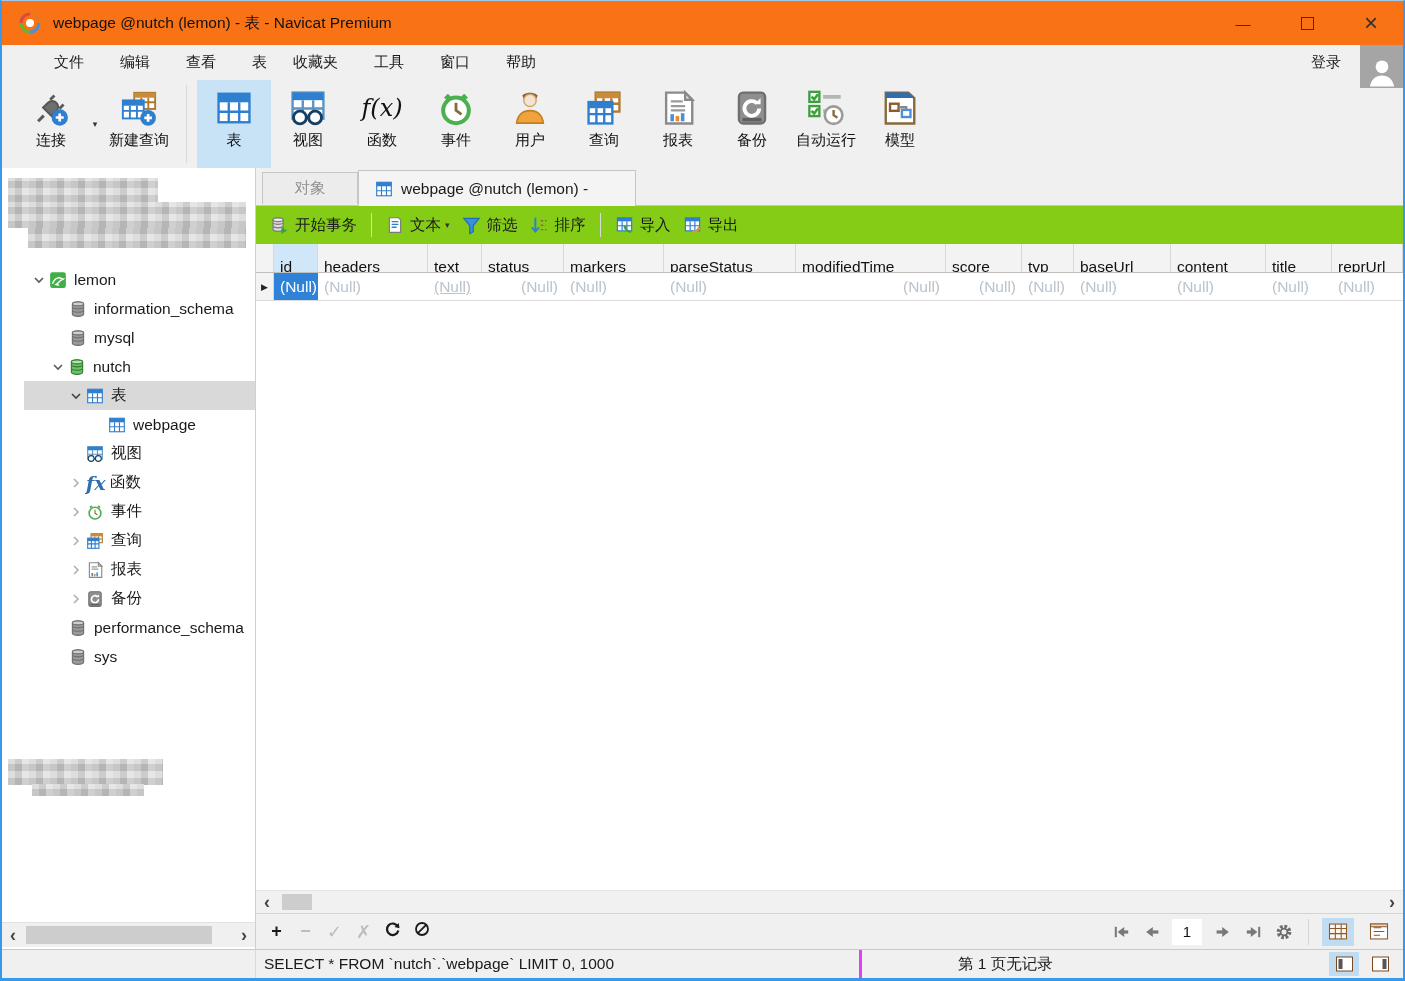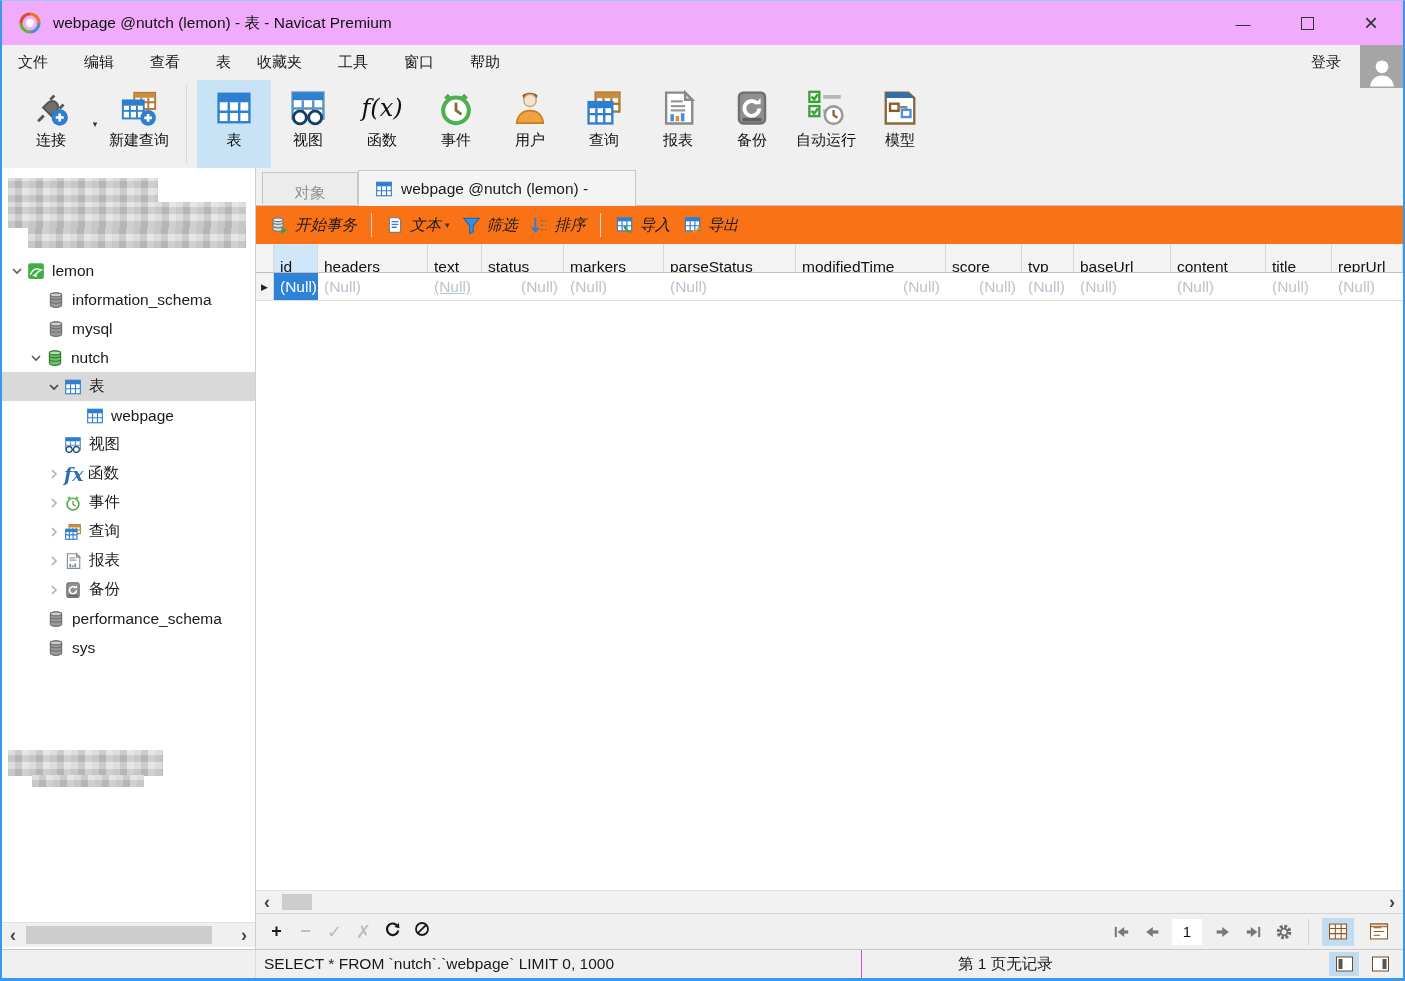--- a/index.html
+++ b/index.html
@@ -1,29 +1,29 @@
 <!DOCTYPE html>
 <html><head>
 <meta charset="utf-8">
 <style>
   html,body{margin:0;padding:0;}
   body{width:1405px;height:981px;font-family:"Liberation Sans","DejaVu Sans",sans-serif;-webkit-font-smoothing:antialiased;}
   .app{width:1405px;height:981px;box-sizing:border-box;border:2px solid #3898ec;border-top:1px solid #9ec9ec;border-bottom:3px solid #3898ec;display:flex;flex-direction:column;background:#f0f0f0;position:relative;overflow:hidden;}
 
   
-  .titlebar{height:44px;background:#f0abfc;display:flex;align-items:center;flex:0 0 auto;}
+  .titlebar{height:44px;background:#f97316;display:flex;align-items:center;flex:0 0 auto;}
   .app-logo{margin-left:16px;width:24px;height:24px;}
   .title-text{margin-left:11px;font-size:15.5px;color:#111;}
   .win-controls{margin-left:auto;display:flex;height:100%;}
   .wbtn{width:64px;height:100%;display:flex;align-items:center;justify-content:center;color:#333;font-size:15px;}
   .wbtn .maxbox{width:11px;height:11px;border:1.5px solid #333;display:inline-block;}
   .wbtn.close{font-size:24px;font-weight:300;}
 
   
-  .menubar{height:35px;display:flex;align-items:center;font-size:15px;color:#1a1a1a;flex:0 0 auto;position:relative;}
+  .menubar{height:35px;display:flex;align-items:center;font-size:15px;color:#1a1a1a;flex:0 0 auto;position:relative;padding-left:36px;}
   .menubar .mitem{padding:0 4px;margin:0 14px;}
   .menubar .mitem.m-first{margin-left:12px;}
   .menubar .mitem.m-tight{margin-right:4px;}
   .login-label{margin-left:auto;margin-right:62px;font-size:15px;color:#1a1a1a;}
   .avatar{position:absolute;right:0;top:0;width:43px;height:43px;background:#a5a5a5;z-index:5;display:flex;align-items:flex-end;justify-content:center;overflow:hidden;}
 
   
   .toolbar{height:88px;display:flex;align-items:stretch;padding-left:12px;flex:0 0 auto;}
   .tbtn{min-width:74px;display:flex;flex-direction:column;align-items:center;justify-content:flex-start;padding:8px 6px 0 6px;box-sizing:border-box;}
   .tbtn .ticon{width:40px;height:40px;display:flex;align-items:center;justify-content:center;}
@@ -33,45 +33,45 @@
   .tcaret{width:14px;display:flex;align-items:center;justify-content:center;font-size:9px;color:#333;}
   .fx-glyph{font-family:"DejaVu Serif","Liberation Serif",serif;font-style:italic;font-size:24px;color:#111;}
   .fx-small{font-family:"DejaVu Serif","Liberation Serif",serif;font-style:italic;font-size:19px;color:#2f6fb0;font-weight:bold;width:17px;display:inline-block;text-align:center;}
 
   
   .workspace{flex:1;display:flex;min-height:0;}
   .sidebar{width:253px;flex:0 0 auto;background:#fff;border-right:1px solid #cfcfcf;position:relative;overflow:hidden;}
   .censor{position:absolute;background:
      repeating-linear-gradient(0deg, rgba(150,150,150,.30) 0 7px, rgba(225,225,225,.30) 7px 14px),
      repeating-linear-gradient(90deg,#dcdcdc 0 7px,#c3c3c3 7px 14px,#e8e8e8 14px 21px);}
-  .tree{position:absolute;top:88px;left:0;right:0;}
+  .tree{position:absolute;top:97px;left:0;right:0;padding-left:22px;}
   .trow{display:flex;align-items:center;height:29px;font-size:15.5px;color:#1a1a1a;white-space:nowrap;}
   .trow.sel{background:#d9d9d9;}
   .chev{width:14px;height:14px;flex:0 0 auto;margin-right:3px;}
   .ticon-sm{width:18px;height:18px;flex:0 0 auto;margin-right:7px;}
   .pl0{padding-left:8px;}   
   .pl1{padding-left:45px;}  
   .pl1c{padding-left:27px;} 
   .pl2c{padding-left:45px;} 
   .pl2{padding-left:62px;}  
   .pl3{padding-left:84px;}  
   .side-scroll{position:absolute;bottom:2px;left:0;right:0;height:24px;display:flex;align-items:center;background:#f0f0f0;border-top:1px solid #e2e2e2;}
   .sarrow{width:22px;text-align:center;color:#444;font-size:18px;font-weight:bold;line-height:20px;}
   .sthumb{height:18px;background:#cdcdcd;}
   .side-scroll .sthumb{width:186px;margin-left:2px;}
   .side-scroll .spacer{flex:1;}
 
   
   .content{flex:1;display:flex;flex-direction:column;min-width:0;}
   .tabstrip{height:37px;flex:0 0 auto;position:relative;background:#f0f0f0;border-bottom:1px solid #c6c6c6;}
-  .tab-obj{position:absolute;left:6px;top:4px;height:32px;width:96px;background:#ececec;border:1px solid #c6c6c6;border-bottom:none;box-sizing:border-box;display:flex;align-items:flex-end;justify-content:center;font-size:15.5px;color:#909090;}
+  .tab-obj{position:absolute;left:6px;top:4px;height:32px;width:96px;background:#ececec;border:1px solid #c6c6c6;border-bottom:none;box-sizing:border-box;display:flex;align-items:center;justify-content:center;font-size:15.5px;color:#909090;}
   .tab-act{position:absolute;left:102px;top:2px;height:36px;width:278px;background:#f4f4f4;border:1px solid #c6c6c6;border-bottom:none;box-sizing:border-box;display:flex;align-items:center;padding-left:16px;font-size:15.5px;color:#1a1a1a;z-index:2;}
   .tab-act .ticon-sm{margin-right:8px;}
 
-  .sec-toolbar{height:38px;flex:0 0 auto;background:#f97316;display:flex;align-items:center;padding-left:8px;font-size:15.5px;color:#1a1a1a;font-style:italic;}
+  .sec-toolbar{height:38px;flex:0 0 auto;background:#84cc16;display:flex;align-items:center;padding-left:8px;font-size:15.5px;color:#1a1a1a;}
   .stool{display:flex;align-items:center;gap:6px;padding:0 6px;white-space:nowrap;}
   .ssep{width:1px;height:24px;background:#d9d9d9;margin:0 8px;}
   .scaret{font-size:9px;color:#333;margin-left:-2px;}
 
   
   .grid-header{display:flex;height:29px;flex:0 0 auto;background:#f3f3f3;border-bottom:1px solid #bfbfbf;box-sizing:border-box;font-size:15.5px;color:#111;}
   .gh{box-sizing:border-box;border-right:1px solid #d8d8d8;padding:9px 6px;line-height:27px;overflow:hidden;white-space:nowrap;}
   .gh.sel{background:#cfe7f8;}
   .grid-row{display:flex;height:28px;flex:0 0 auto;background:#fff;border-bottom:1px solid #dcdcdc;box-sizing:border-box;font-size:15.5px;color:#b9c3cd;}
   .gc{box-sizing:border-box;padding:0 6px;line-height:27px;overflow:hidden;white-space:nowrap;}
@@ -105,21 +105,21 @@
   .rnav{margin-left:auto;display:flex;align-items:center;gap:9px;}
   .navico{width:22px;height:16px;display:flex;align-items:center;justify-content:center;}
   .pagebox{width:30px;height:26px;background:#fff;display:flex;align-items:center;justify-content:center;font-size:15px;color:#111;}
   .rsep{width:1px;height:26px;background:#d5d5d5;margin:0 4px;}
   .viewbtn{width:32px;height:28px;display:flex;align-items:center;justify-content:center;}
   .viewbtn.active{background:#bfdcf2;}
 
   
   .statusbar{height:28px;flex:0 0 auto;background:#f0f0f0;border-top:1px solid #c9c9c9;display:flex;align-items:center;font-size:15.5px;color:#1a1a1a;position:relative;}
   .sb-left{width:254px;flex:0 0 auto;height:100%;border-right:1px solid #dadada;box-sizing:border-box;}
-  .sb-sql{padding-left:8px;width:606px;flex:0 0 auto;border-right:1px solid #d946ef;box-sizing:border-box;height:100%;display:flex;align-items:center;overflow:hidden;white-space:nowrap;}
+  .sb-sql{padding-left:8px;width:606px;flex:0 0 auto;border-right:3px solid #d946ef;box-sizing:border-box;height:100%;display:flex;align-items:center;overflow:hidden;white-space:nowrap;}
   .sb-page{padding-left:96px;flex:1;display:flex;align-items:center;overflow:hidden;white-space:nowrap;}
   .sb-toggles{display:flex;align-items:center;gap:6px;padding-right:8px;}
   .sbtn{width:30px;height:24px;display:flex;align-items:center;justify-content:center;}
   .sbtn.active{background:#bfdcf2;}
 </style>
 </head>
 <body>
 
 <div class="app">
 

